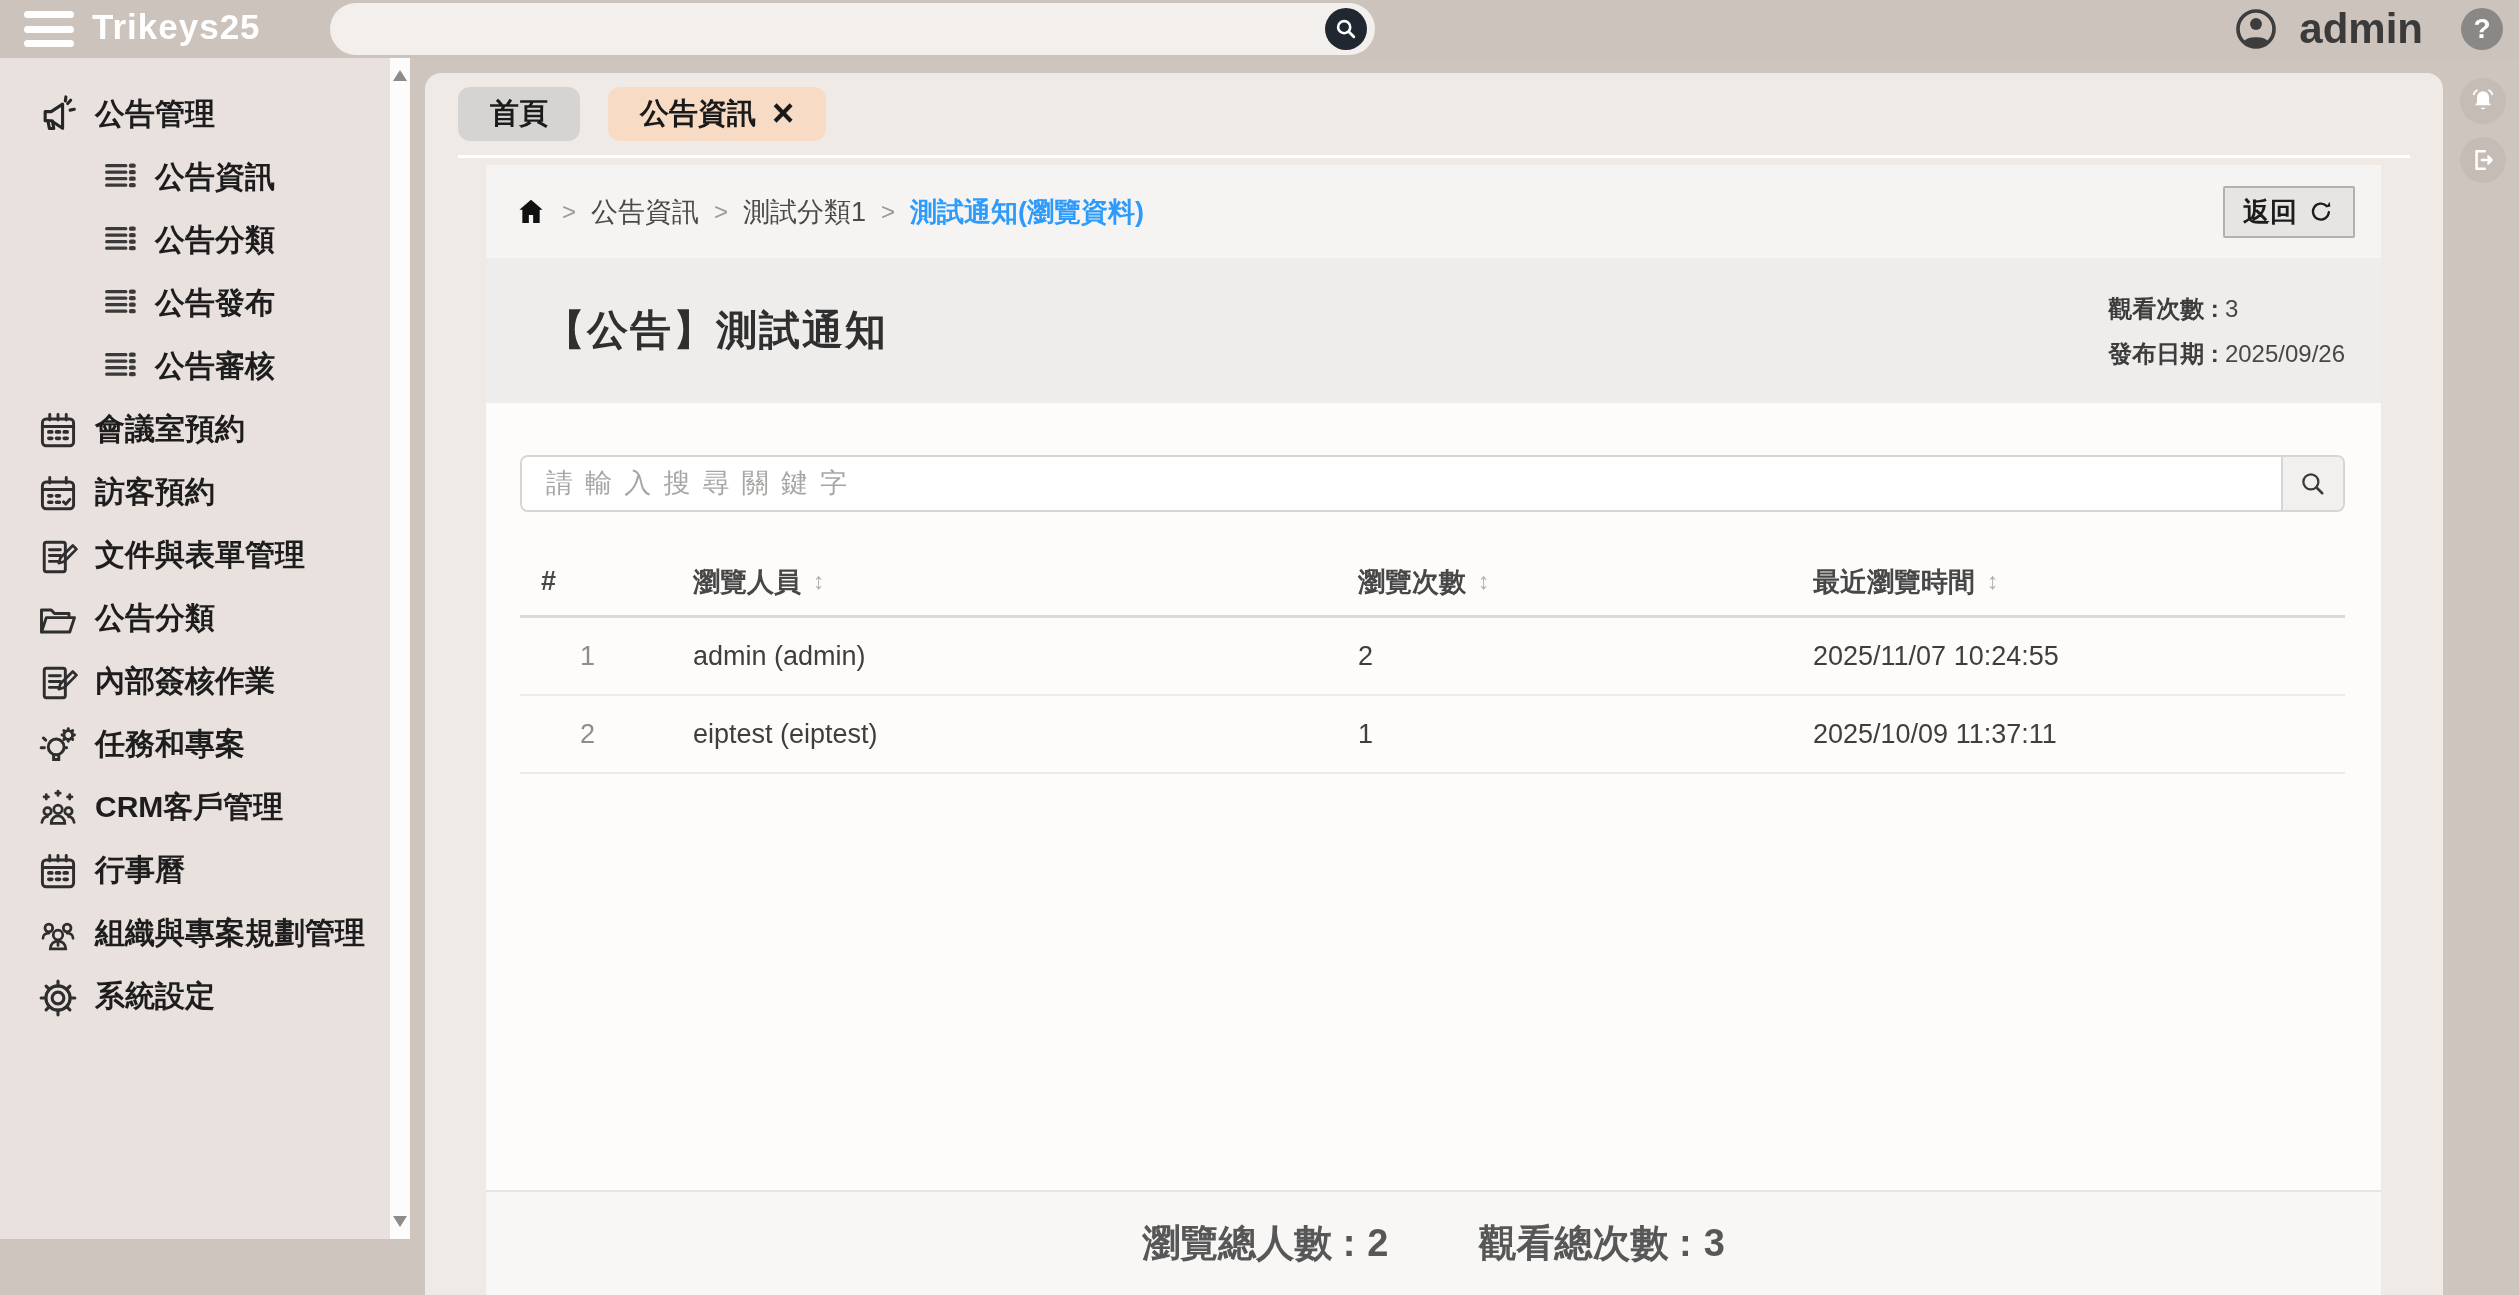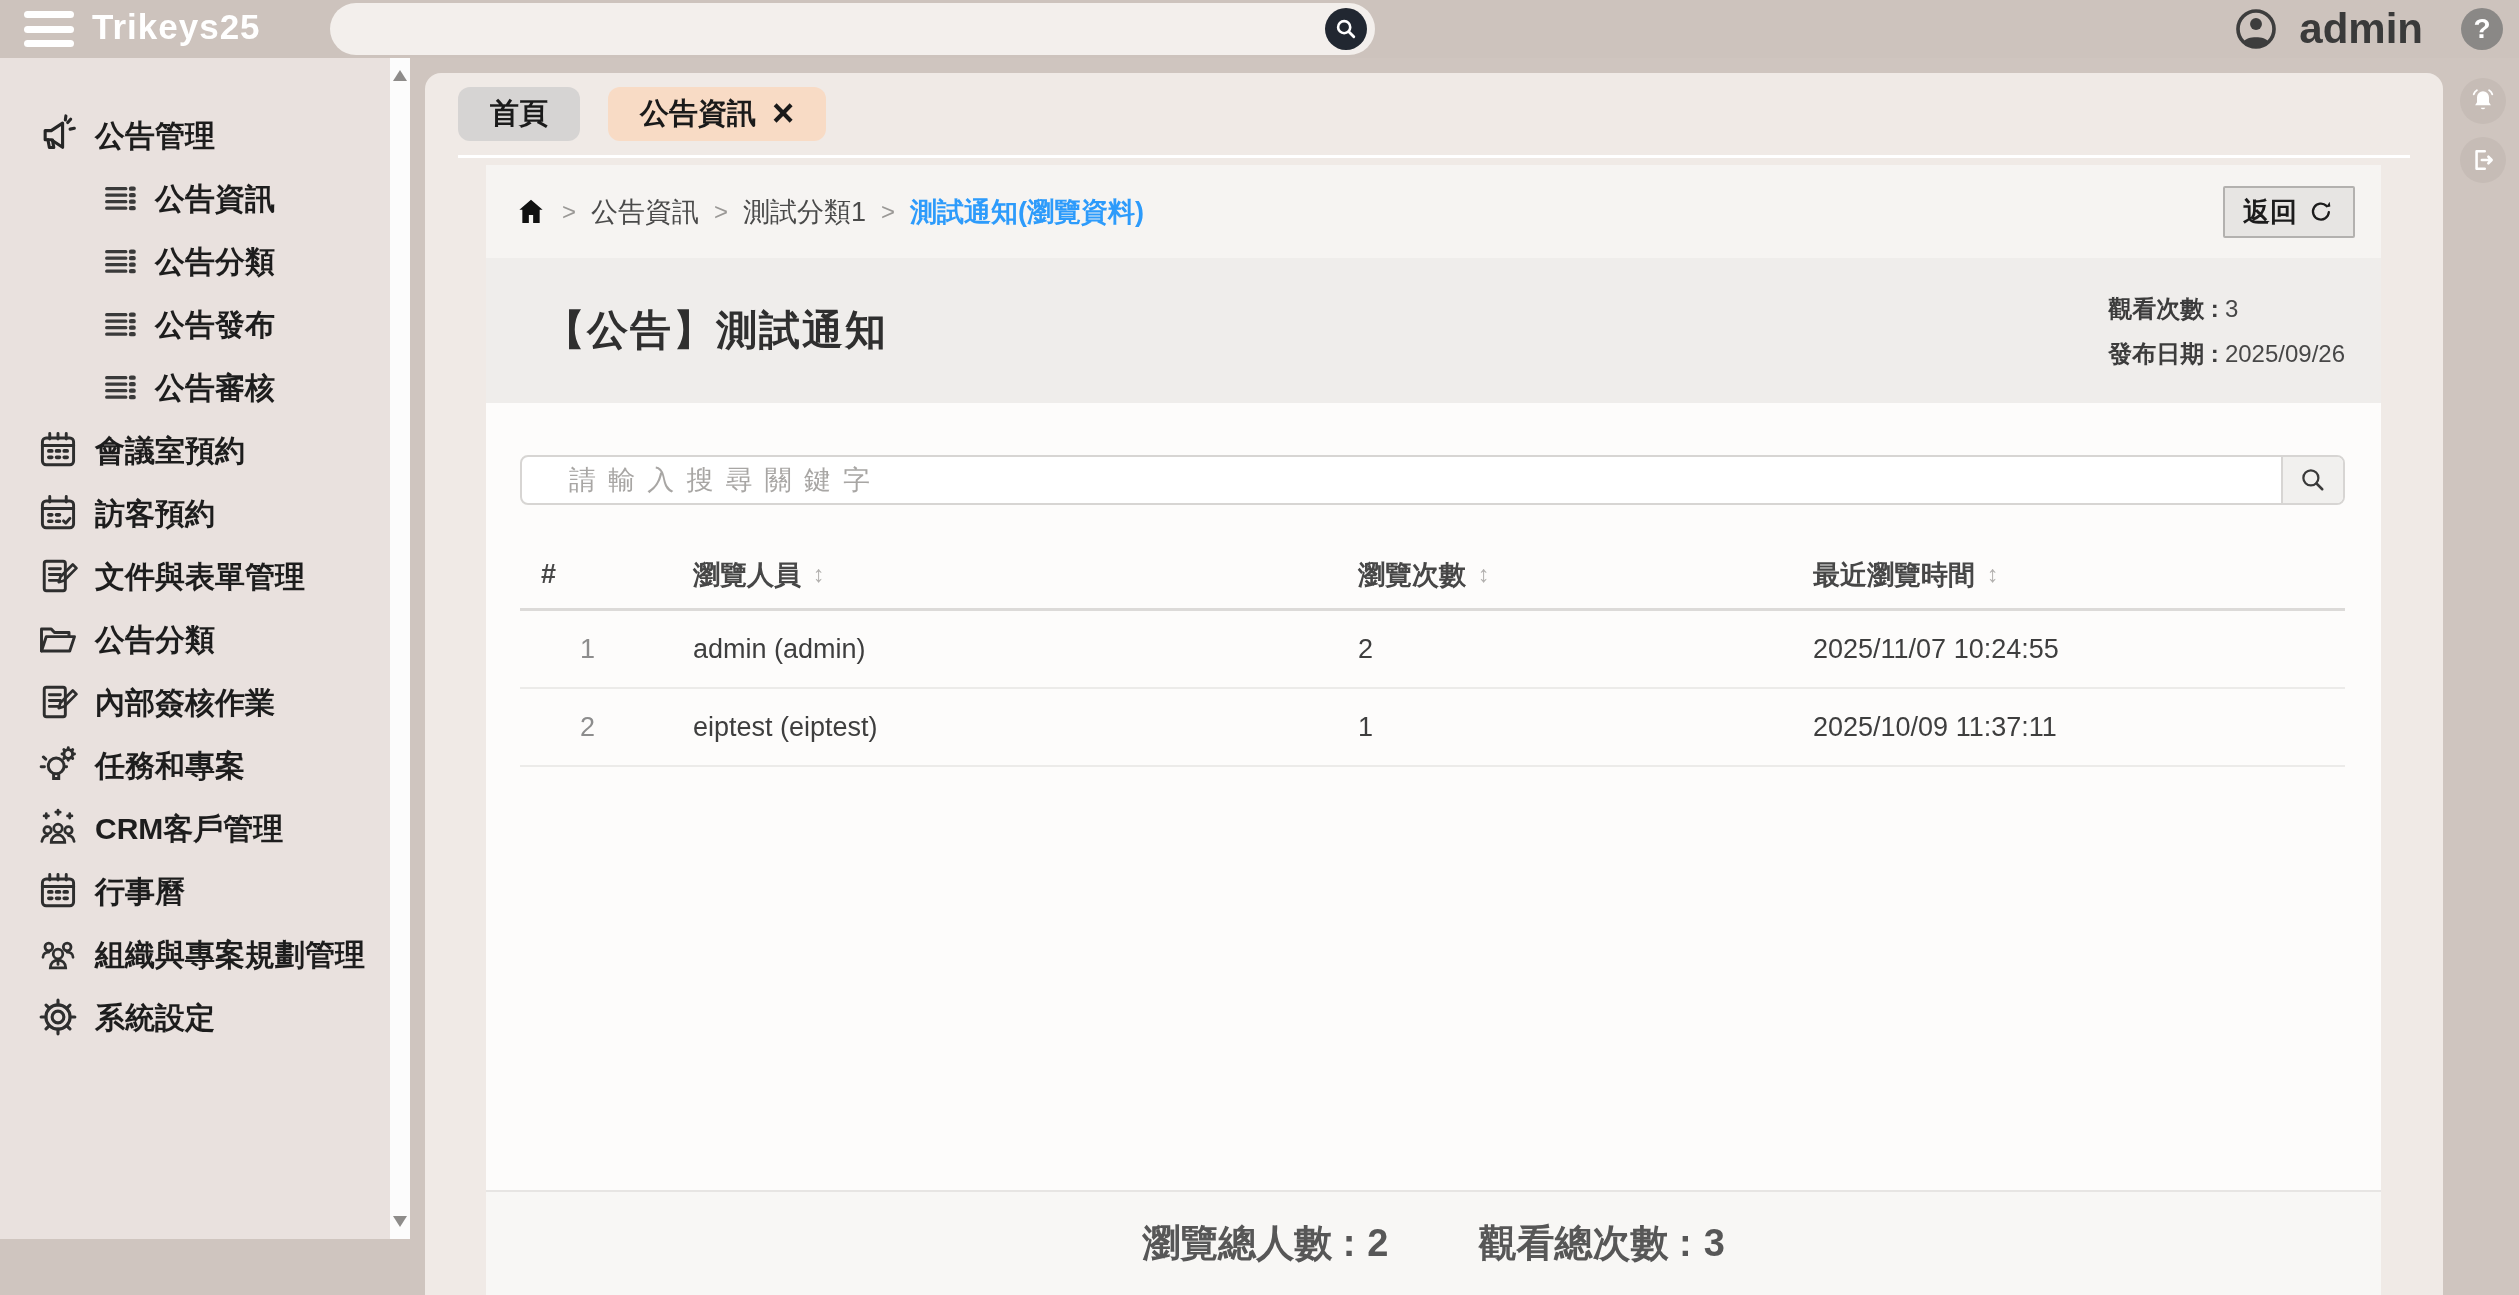--- a/index.html
+++ b/index.html
@@ -18,21 +18,21 @@
   .topsearch { position:absolute; left:330px; top:3px; width:1045px; height:52px; background:#f3efec; border-radius:27px; }
   .topsearch input { position:absolute; left:0; top:0; width:980px; height:52px; background:transparent; border:none; outline:none; padding:0 0 0 30px; font-size:26px; color:#333; font-family:inherit; }
   .topsearch-btn { position:absolute; right:8px; top:5px; width:42px; height:42px; border-radius:50%; background:#212731; border:none; display:flex; align-items:center; justify-content:center; cursor:pointer; }
   .top-right { position:absolute; right:16px; top:0; height:58px; display:flex; align-items:center; }
   .avatar { width:46px; height:46px; display:flex; }
   .username { margin-left:20px; font-size:42px; font-weight:bold; color:#3a3a3a; }
   .help-btn { margin-left:38px; width:42px; height:42px; border-radius:50%; background:#8a8886; border:none; color:#fff; font-size:28px; font-weight:bold; display:flex; align-items:center; justify-content:center; cursor:pointer; font-family:inherit; }
   
   .sidebar { position:absolute; left:0; top:58px; width:410px; height:1181px; background:#e9e1de; }
   .menu { position:absolute; left:0; top:36px; width:388px; }
-  .mi { height:63px; display:flex; align-items:flex-end; padding-left:36px; font-size:30px; font-weight:bold; color:#1d1d1d; cursor:pointer; white-space:nowrap; }
+  .mi { height:63px; display:flex; align-items:flex-start; padding-left:36px; font-size:30px; font-weight:bold; color:#1d1d1d; cursor:pointer; white-space:nowrap; }
   .mi.sub { padding-left:100px; }
   .mi .ic { width:44px; height:44px; margin-right:15px; flex:none; display:flex; }
   .mi.sub .ic { width:40px; height:40px; }
   .ic svg { width:100%; height:100%; }
   .sb-scroll { position:absolute; right:0; top:0; width:20px; height:100%; background:#fcfcfc; }
   .sb-up, .sb-down { position:absolute; left:3px; width:0; height:0; border-left:7px solid transparent; border-right:7px solid transparent; }
   .sb-up   { top:12px;    border-bottom:11px solid #8e8c8a; }
   .sb-down { bottom:12px; border-top:11px solid #8e8c8a; }
   
   .rr-btn { position:absolute; left:2460px; width:46px; height:46px; border-radius:50%; background:#c6bcb6; border:none; display:flex; align-items:center; justify-content:center; cursor:pointer; }
@@ -54,21 +54,21 @@
   .crumb-current { color:#2d9bfb; font-weight:bold; }
   .back-btn { width:132px; height:52px; background:#e7e5e3; border:2px solid #b3b1af; border-radius:2px; display:flex; align-items:center; justify-content:center; gap:10px; font-size:27px; font-weight:bold; color:#1c1c1c; cursor:pointer; font-family:inherit; }
   
   .title-strip { flex:none; height:145px; background:#efedeb; display:flex; align-items:center; justify-content:space-between; padding:0 36px 0 58px; }
   .title-strip h1 { margin:0; font-size:41px; font-weight:bold; color:#2f2f2f; letter-spacing:2px; }
   .meta { font-size:24px; color:#3c3c3c; line-height:45px; }
   .meta b { font-weight:bold; }
   .meta .v { font-weight:normal; color:#474747; margin-left:6px; }
   
   .body-sec { flex:1; background:#fdfcfb; padding:52px 36px 0 34px; }
-  .searchbox { height:50px; display:flex; border:2px solid #d7d5d3; border-radius:8px; background:#fff; overflow:hidden;padding-left:23px; }
+  .searchbox { height:57px; display:flex; border:2px solid #d7d5d3; border-radius:8px; background:#fff; overflow:hidden; }
   .searchbox input { flex:1; border:none; outline:none; font-size:27px; color:#333; padding:0 24px; font-family:inherit; }
   .searchbox input::placeholder { color:#a8a6a4; letter-spacing:0.45em; }
   .searchbox-btn { width:62px; flex:none; border-left:2px solid #d7d5d3; background:#f1f0ee; display:flex; align-items:center; justify-content:center; cursor:pointer; }
   .tbl { margin-top:36px; }
   .tr { display:grid; grid-template-columns:135px 665px 455px 1fr; align-items:center; }
   .tr.head { height:70px; border-bottom:3px solid #dcdad8; font-weight:bold; color:#474747; font-size:27px; }
   .tr.row  { height:78px; border-bottom:2px solid #ecebe9; font-size:27px; color:#3e3e3e; }
   .tr .c { padding-left:38px; display:flex; align-items:center; }
   .tr .c0 { padding-left:21px; }
   .tr.row .c0 { padding-left:0; justify-content:center; color:#8d8d8d; }

